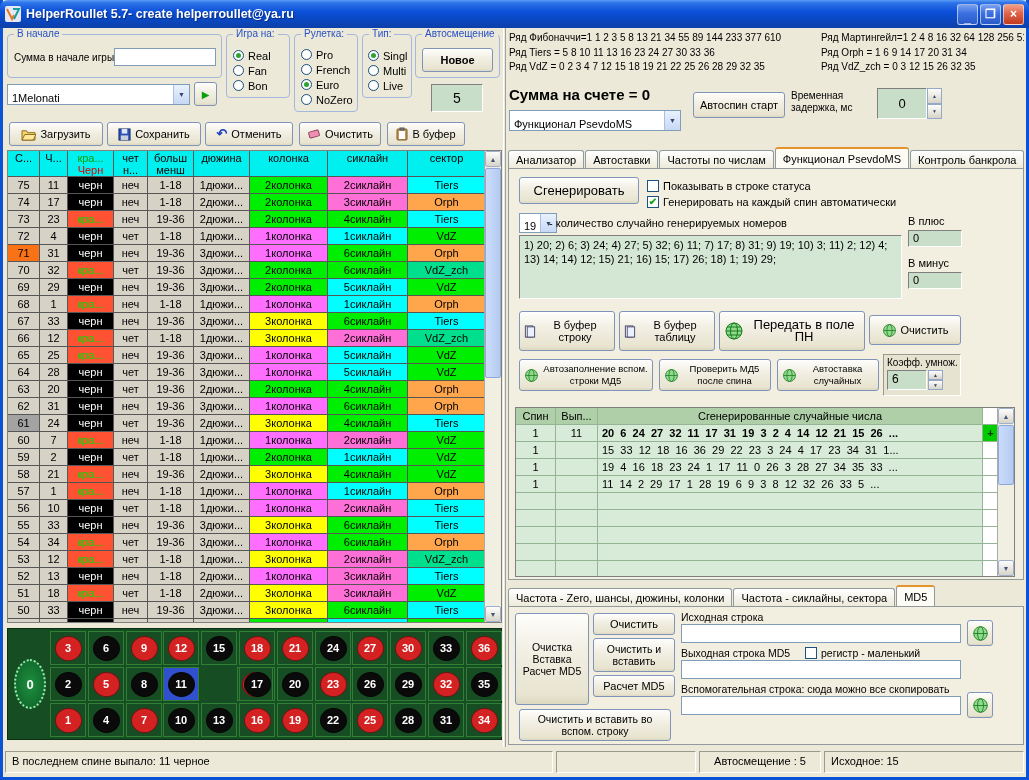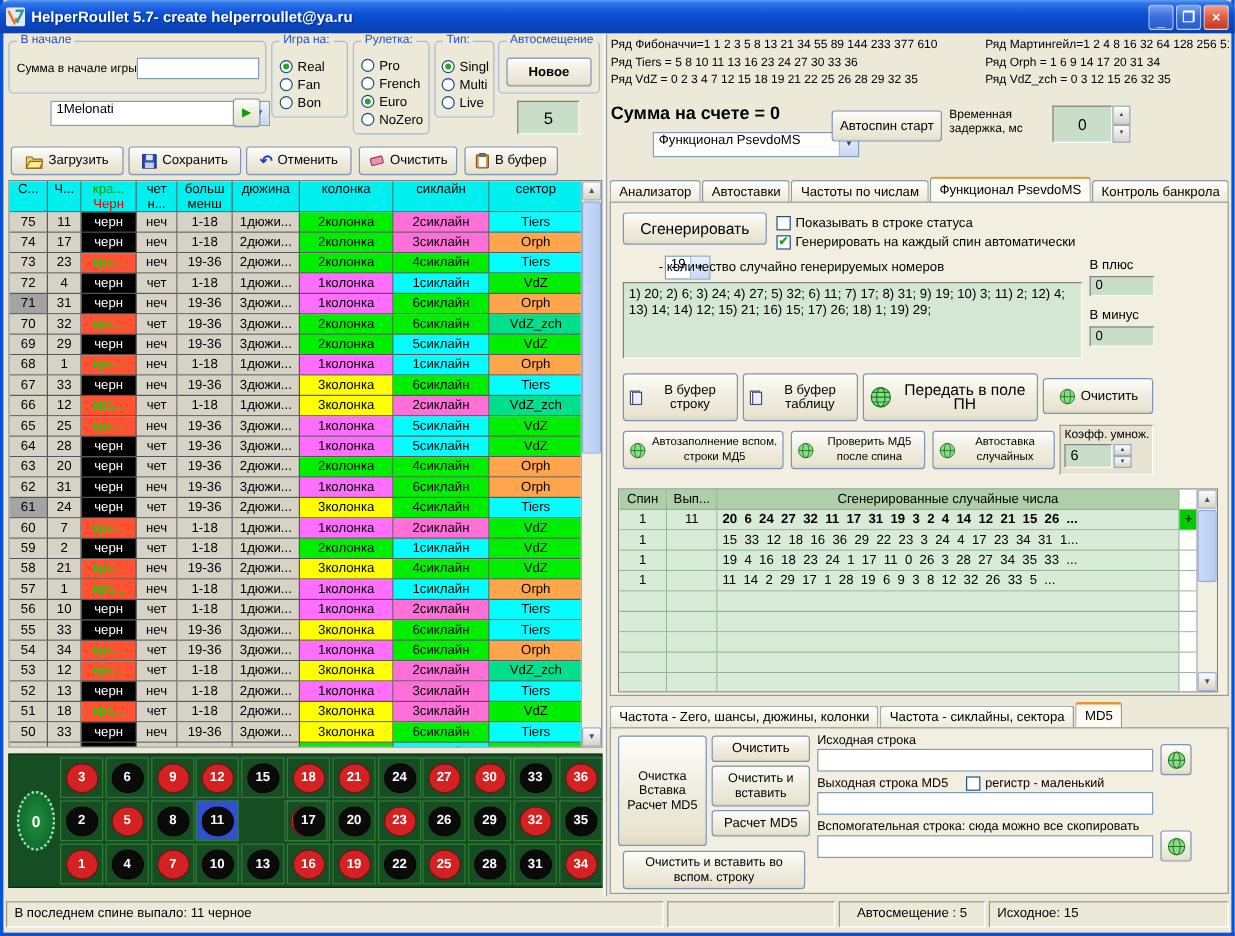--- a/index.html
+++ b/index.html
@@ -24,21 +24,21 @@
   .txt { position:absolute; border:1px solid #7F9DB9; background:#fff; font-family:inherit; font-size:11px; padding:1px 3px; }
   .xpbtn { position:absolute; background:linear-gradient(180deg,#FEFEFB,#F2EFE4 40%,#E8E4D0 90%,#DDD8C0);
     border:1px solid #7F94B8; border-radius:3px; font-family:inherit; font-size:11px; color:#000;
     display:flex; align-items:center; justify-content:center; gap:4px; padding:0 4px; box-shadow:inset 0 1px 0 #fff; text-align:center; }
   .xpbtn .wrap2 { white-space:normal; line-height:12px; }
   .radios { position:absolute; }
   .radio-row { display:flex; align-items:center; gap:4px; height:15px; }
   .radio { width:11px; height:11px; border-radius:50%; border:1px solid #1C5180; background:radial-gradient(#fff 55%,#D8E4EE); position:relative; }
   .radio.sel::after { content:""; position:absolute; left:2px; top:2px; width:5px; height:5px; border-radius:50%; background:#2DA32D; }
   .rlab { font-size:11px; }
-  .combo { position:absolute; background:#fff; border:1px solid #7F9DB9; display:flex; align-items:flex-start;margin-left:35px; }
+  .combo { position:absolute; background:#fff; border:1px solid #7F9DB9; display:flex; align-items:flex-end; }
   .cval { padding-left:4px; font-size:11px; white-space:nowrap; overflow:hidden; flex:1; }
   .carrow { width:16px; align-self:stretch; display:flex; align-items:center; justify-content:center; font-size:7px; color:#33456B;
     background:linear-gradient(180deg,#E9F1FD,#C7D8F5); border-left:1px solid #AABFE0; }
   .sunken { border:1px solid; border-color:#808080 #FFFFFF #FFFFFF #808080; }
   .greenfield { position:absolute; background:#C9DEC9; font-size:11px; padding:1px 4px; overflow:hidden; }
   .gdisplay { position:absolute; background:#C9DEC9; display:flex; align-items:center; justify-content:center; font-size:14px; }
   .spinner { position:absolute; width:15px; display:flex; flex-direction:column; }
   .spinbtn { flex:1; font-size:5px; display:flex; align-items:center; justify-content:center; color:#33456B;
     background:linear-gradient(#FDFDFB,#D8D4C8); border:1px solid #95A8C8; }
   .cbrow { position:absolute; display:flex; align-items:center; gap:4px; height:14px; }
@@ -326,21 +326,21 @@
             <div class="std" style="width: 28px; background: rgb(214, 210, 198); color: rgb(0, 0, 0);">4</div>
             <div class="std" style="width: 46px; background: rgb(0, 0, 0); color: rgb(255, 255, 255);">черн</div>
             <div class="std" style="width: 34px; background: rgb(214, 210, 198); color: rgb(0, 0, 0);">чет</div>
             <div class="std" style="width: 46px; background: rgb(214, 210, 198); color: rgb(0, 0, 0);">1-18</div>
             <div class="std" style="width: 56px; background: rgb(214, 210, 198); color: rgb(0, 0, 0);">1дюжи...</div>
             <div class="std" style="width: 78px; background: rgb(255, 110, 255); color: rgb(0, 0, 0);">1колонка</div>
             <div class="std" style="width: 80px; background: rgb(0, 255, 255); color: rgb(0, 0, 0);">1сиклайн</div>
             <div class="std" style="width: 78px; background: rgb(0, 238, 0); color: rgb(0, 0, 0);">VdZ</div>
           </div>
           <div class="str">
-            <div class="std" style="width: 32px; background: #a3a3a3; color: rgb(0, 0, 0);">71</div>
+            <div class="std" style="width: 32px; background: #f97316; color: rgb(0, 0, 0);">71</div>
             <div class="std" style="width: 28px; background: rgb(214, 210, 198); color: rgb(0, 0, 0);">31</div>
             <div class="std" style="width: 46px; background: rgb(0, 0, 0); color: rgb(255, 255, 255);">черн</div>
             <div class="std" style="width: 34px; background: rgb(214, 210, 198); color: rgb(0, 0, 0);">неч</div>
             <div class="std" style="width: 46px; background: rgb(214, 210, 198); color: rgb(0, 0, 0);">19-36</div>
             <div class="std" style="width: 56px; background: rgb(214, 210, 198); color: rgb(0, 0, 0);">3дюжи...</div>
             <div class="std" style="width: 78px; background: rgb(255, 110, 255); color: rgb(0, 0, 0);">1колонка</div>
             <div class="std" style="width: 80px; background: rgb(0, 238, 0); color: rgb(0, 0, 0);">6сиклайн</div>
             <div class="std" style="width: 78px; background: rgb(255, 166, 77); color: rgb(0, 0, 0);">Orph</div>
           </div>
           <div class="str">

